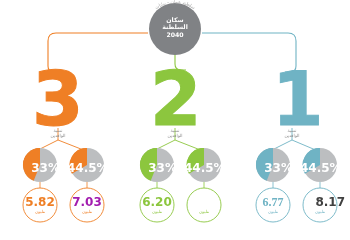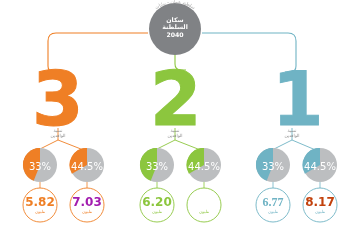--- a/index.html
+++ b/index.html
@@ -54,23 +54,23 @@
     position: absolute;
     width: 60px;
     text-align: center;
     font-size: 4.4px;
     line-height: 5.4px;
     color: #8d8d8d;
   }
   .pie-pct {
     position: absolute;
     width: 40px;
-    text-align: center;
-    font-size: 10px;
-    font-weight: normal;
+    text-align: right;
+    font-size: 12px;
+    font-weight: bold;
     color: #ffffff;
   }
   .val-num {
     position: absolute;
     width: 50px;
     text-align: center;
     font-size: 12px;
     font-weight: bold;
     line-height: 13px;
   }
@@ -203,16 +203,16 @@
   <div class="val-unit" style="left:62px; top:209px; color:#ef7f25;">مليون</div>
 
   <div class="val-num" style="left:132px; top:196px; color:#8cc63e;">6.20</div>
   <div class="val-unit" style="left:132px; top:209px; color:#8cc63e;">مليون</div>
 
   <div class="val-unit" style="left:179px; top:209px; color:#8cc63e;">مليون</div>
 
   <div class="val-num" style="left:248px; top:196px; color:#6fb3c4;font-family:Liberation Serif, serif;">6.77</div>
   <div class="val-unit" style="left:248px; top:209px; color:#6fb3c4;">مليون</div>
 
-  <div class="val-num" style="left:295px; top:196px; color:#c2410c;">8.17</div>
+  <div class="val-num" style="left:295px; top:196px; color:#404040;text-align:right;">8.17</div>
   <div class="val-unit" style="left:295px; top:209px; color:#6fb3c4;">مليون</div>
 
 </div>
 
 </body></html>

